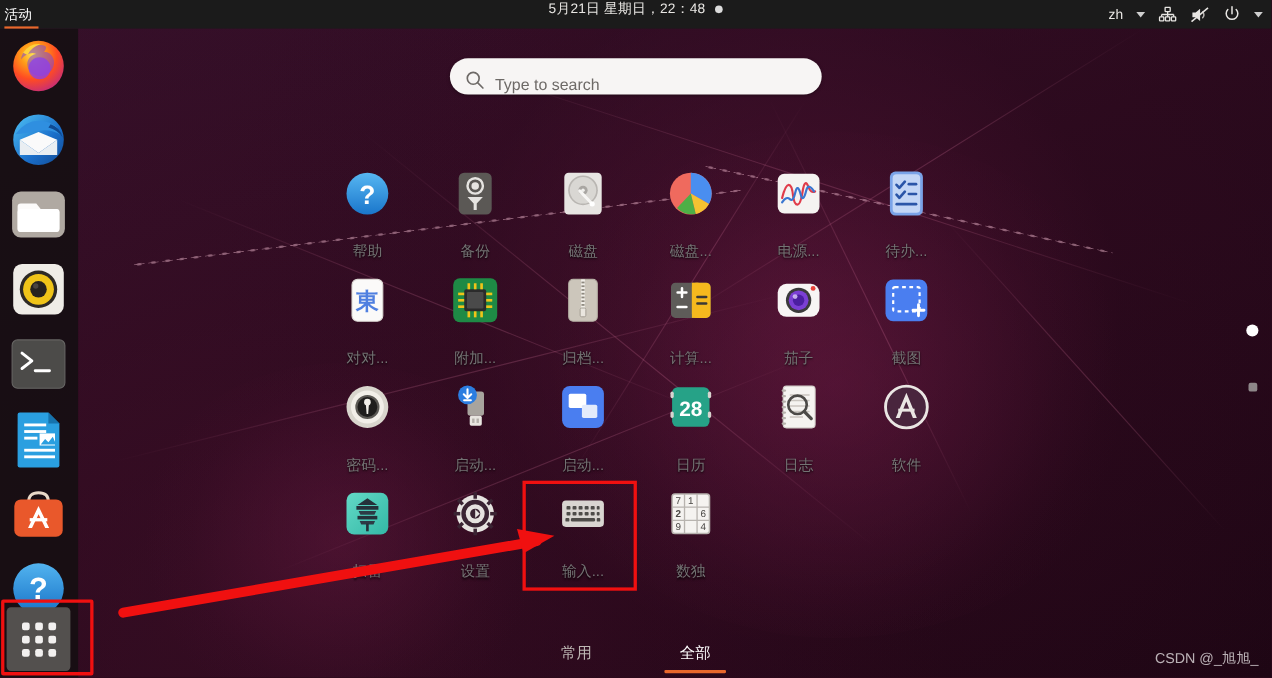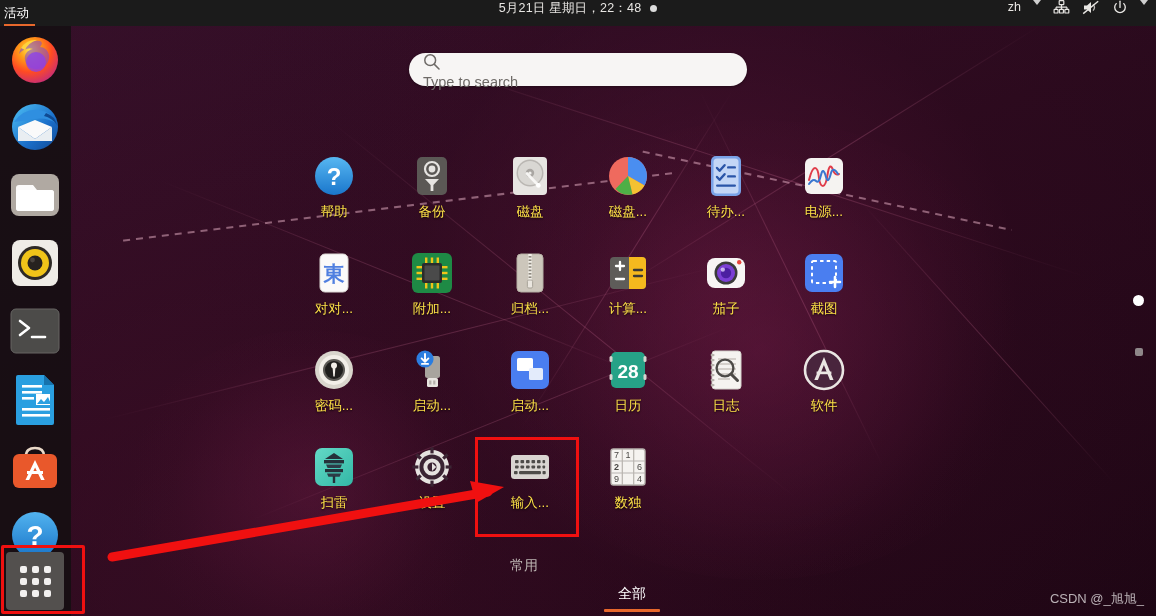--- a/index.html
+++ b/index.html
@@ -73,21 +73,21 @@
   #clock .notif-dot {
     display: inline-block;
     width: 7px; height: 7px; border-radius: 50%;
     background: #dcdcdc;
     margin-left: 9px;
     vertical-align: middle;
   }
   #status-area {
     position: absolute; right: 8px; top: 0;
     height: 26px;
-    display: flex; align-items: flex-start; gap: 12px;
+    display: flex; align-items: center; gap: 12px;
     cursor: pointer;
   }
   #status-area .lang { font-size: 12.5px; color: #e8e6e3; }
   #status-area .caret {
     width: 0; height: 0;
     border-left: 4.5px solid transparent;
     border-right: 4.5px solid transparent;
     border-top: 5px solid #cfcfcf;
   }
   #status-area svg { display: block; }
@@ -138,25 +138,24 @@
   
   #search-wrap {
     position: absolute; top: 53px; left: 0; width: 1156px;
     display: flex; justify-content: center;
     z-index: 20;
   }
   #search-entry {
     width: 338px; height: 33px;
     background: #f7f5f4;
     border-radius: 17px;
-    display: flex; align-items: flex-start;
+    display: flex; align-items: flex-end;
     padding: 0 14px;
     cursor: text;
     box-shadow: 0 1px 3px rgba(0,0,0,0.35);
-    flex-direction: column;
   }
   #search-entry .magnifier { margin-right: 10px; flex: 0 0 auto; }
   #search-placeholder {
     color: #6e6a67;
     font-size: 14.5px;
   }
 
   
   #app-grid {
     position: absolute;
@@ -172,22 +171,22 @@
     align-items: center;
     cursor: pointer;
     padding-top: 4px;
   }
   .app-icon {
     width: 48px; height: 48px;
     display: flex; align-items: center; justify-content: center;
   }
   .app-icon svg { display: block; }
   .app-label {
-    margin-top: 3px;
-    color: #fde047;
+    margin-top: 20px;
+    color: #737373;
     font-size: 13.5px;
     text-shadow: 0 1px 2px rgba(0,0,0,0.85);
     white-space: nowrap;
     max-width: 94px;
     overflow: hidden;
   }
 
   #settings-highlight {
     position: absolute;
     left: 475px; top: 437px;
@@ -195,20 +194,21 @@
     border: 3px solid #f01010;
     z-index: 25;
     pointer-events: none;
   }
 
   
   #tabs {
     position: absolute; left: 0; top: 553px; width: 1156px;
     display: flex; justify-content: center; gap: 48px;
     z-index: 20;
+    align-items: flex-end;
   }
   .tab {
     position: relative;
     padding: 4px 16px 9px 16px;
     font-size: 14px;
     color: #bdb6b3;
     cursor: pointer;
   }
   .tab.active { color: #ffffff; margin-top: 28px; }
   .tab.active .tab-underline {
@@ -490,41 +490,41 @@
         <path d="M22 22 L38.5 31.4 A19 19 0 0 1 26.5 40.5 Z" fill="#f4c232"></path>
         <path d="M22 22 L26.5 40.5 A19 19 0 0 1 9.5 35 Z" fill="#4eaf46"></path>
       </svg>
     </div>
     <div class="app-label">磁盘...</div>
   </div>
 
   <div class="app-cell">
     <div class="app-icon">
       <svg width="44" height="44" viewBox="0 0 44 44">
+        <rect x="3" y="4" width="38" height="36" rx="6" fill="#f5f3f1"></rect>
+        <path d="M7 26 q3-12 6-12 q3 0 4 10 q1 8 4 8 q3 0 5-14 q2-10 5-2 q2 6 6 4" stroke="#e03c4a" stroke-width="2" fill="none" stroke-linecap="round"></path>
+        <path d="M7 30 q4-6 7-3 q3 3 5-6 q2-9 5 2 q2 8 5-4 q2-7 7 1" stroke="#3b77d0" stroke-width="2" fill="none" stroke-linecap="round"></path>
+      </svg>
+    </div>
+    <div class="app-label">电源...</div>
+  </div>
+
+  <div class="app-cell">
+    <div class="app-icon">
+      <svg width="44" height="44" viewBox="0 0 44 44">
         <rect x="7" y="2" width="30" height="40" rx="5" fill="#7aa3e8"></rect>
         <rect x="9.5" y="4.5" width="25" height="35" rx="3.5" fill="#c3d6f6"></rect>
         <path d="M13 14 l2.6 2.8 l5-5.6" stroke="#2a55a8" stroke-width="2.4" fill="none" stroke-linecap="round" stroke-linejoin="round"></path>
         <rect x="23" y="12.2" width="9" height="2.4" rx="1.2" fill="#2a55a8"></rect>
         <path d="M13 23 l2.6 2.8 l5-5.6" stroke="#2a55a8" stroke-width="2.4" fill="none" stroke-linecap="round" stroke-linejoin="round"></path>
         <rect x="23" y="21.2" width="9" height="2.4" rx="1.2" fill="#2a55a8"></rect>
         <rect x="12" y="30.4" width="20" height="2.4" rx="1.2" fill="#2a55a8"></rect>
       </svg>
     </div>
     <div class="app-label">待办...</div>
-  </div>
-
-  <div class="app-cell">
-    <div class="app-icon">
-      <svg width="44" height="44" viewBox="0 0 44 44">
-        <rect x="3" y="4" width="38" height="36" rx="6" fill="#f5f3f1"></rect>
-        <path d="M7 26 q3-12 6-12 q3 0 4 10 q1 8 4 8 q3 0 5-14 q2-10 5-2 q2 6 6 4" stroke="#e03c4a" stroke-width="2" fill="none" stroke-linecap="round"></path>
-        <path d="M7 30 q4-6 7-3 q3 3 5-6 q2-9 5 2 q2 8 5-4 q2-7 7 1" stroke="#3b77d0" stroke-width="2" fill="none" stroke-linecap="round"></path>
-      </svg>
-    </div>
-    <div class="app-label">电源...</div>
   </div>
 
   <div class="app-cell">
     <div class="app-icon">
       <svg width="44" height="44" viewBox="0 0 44 44">
         <rect x="8" y="3" width="28" height="38" rx="5" fill="#fbfaf9"></rect>
         <rect x="8" y="3" width="28" height="38" rx="5" fill="none" stroke="#ddd9d5" stroke-width="1"></rect>
         <text x="22" y="30" font-family="'Liberation Serif', serif" font-size="21" font-weight="bold" fill="#4f7fe0" text-anchor="middle">東</text>
       </svg>
     </div>

